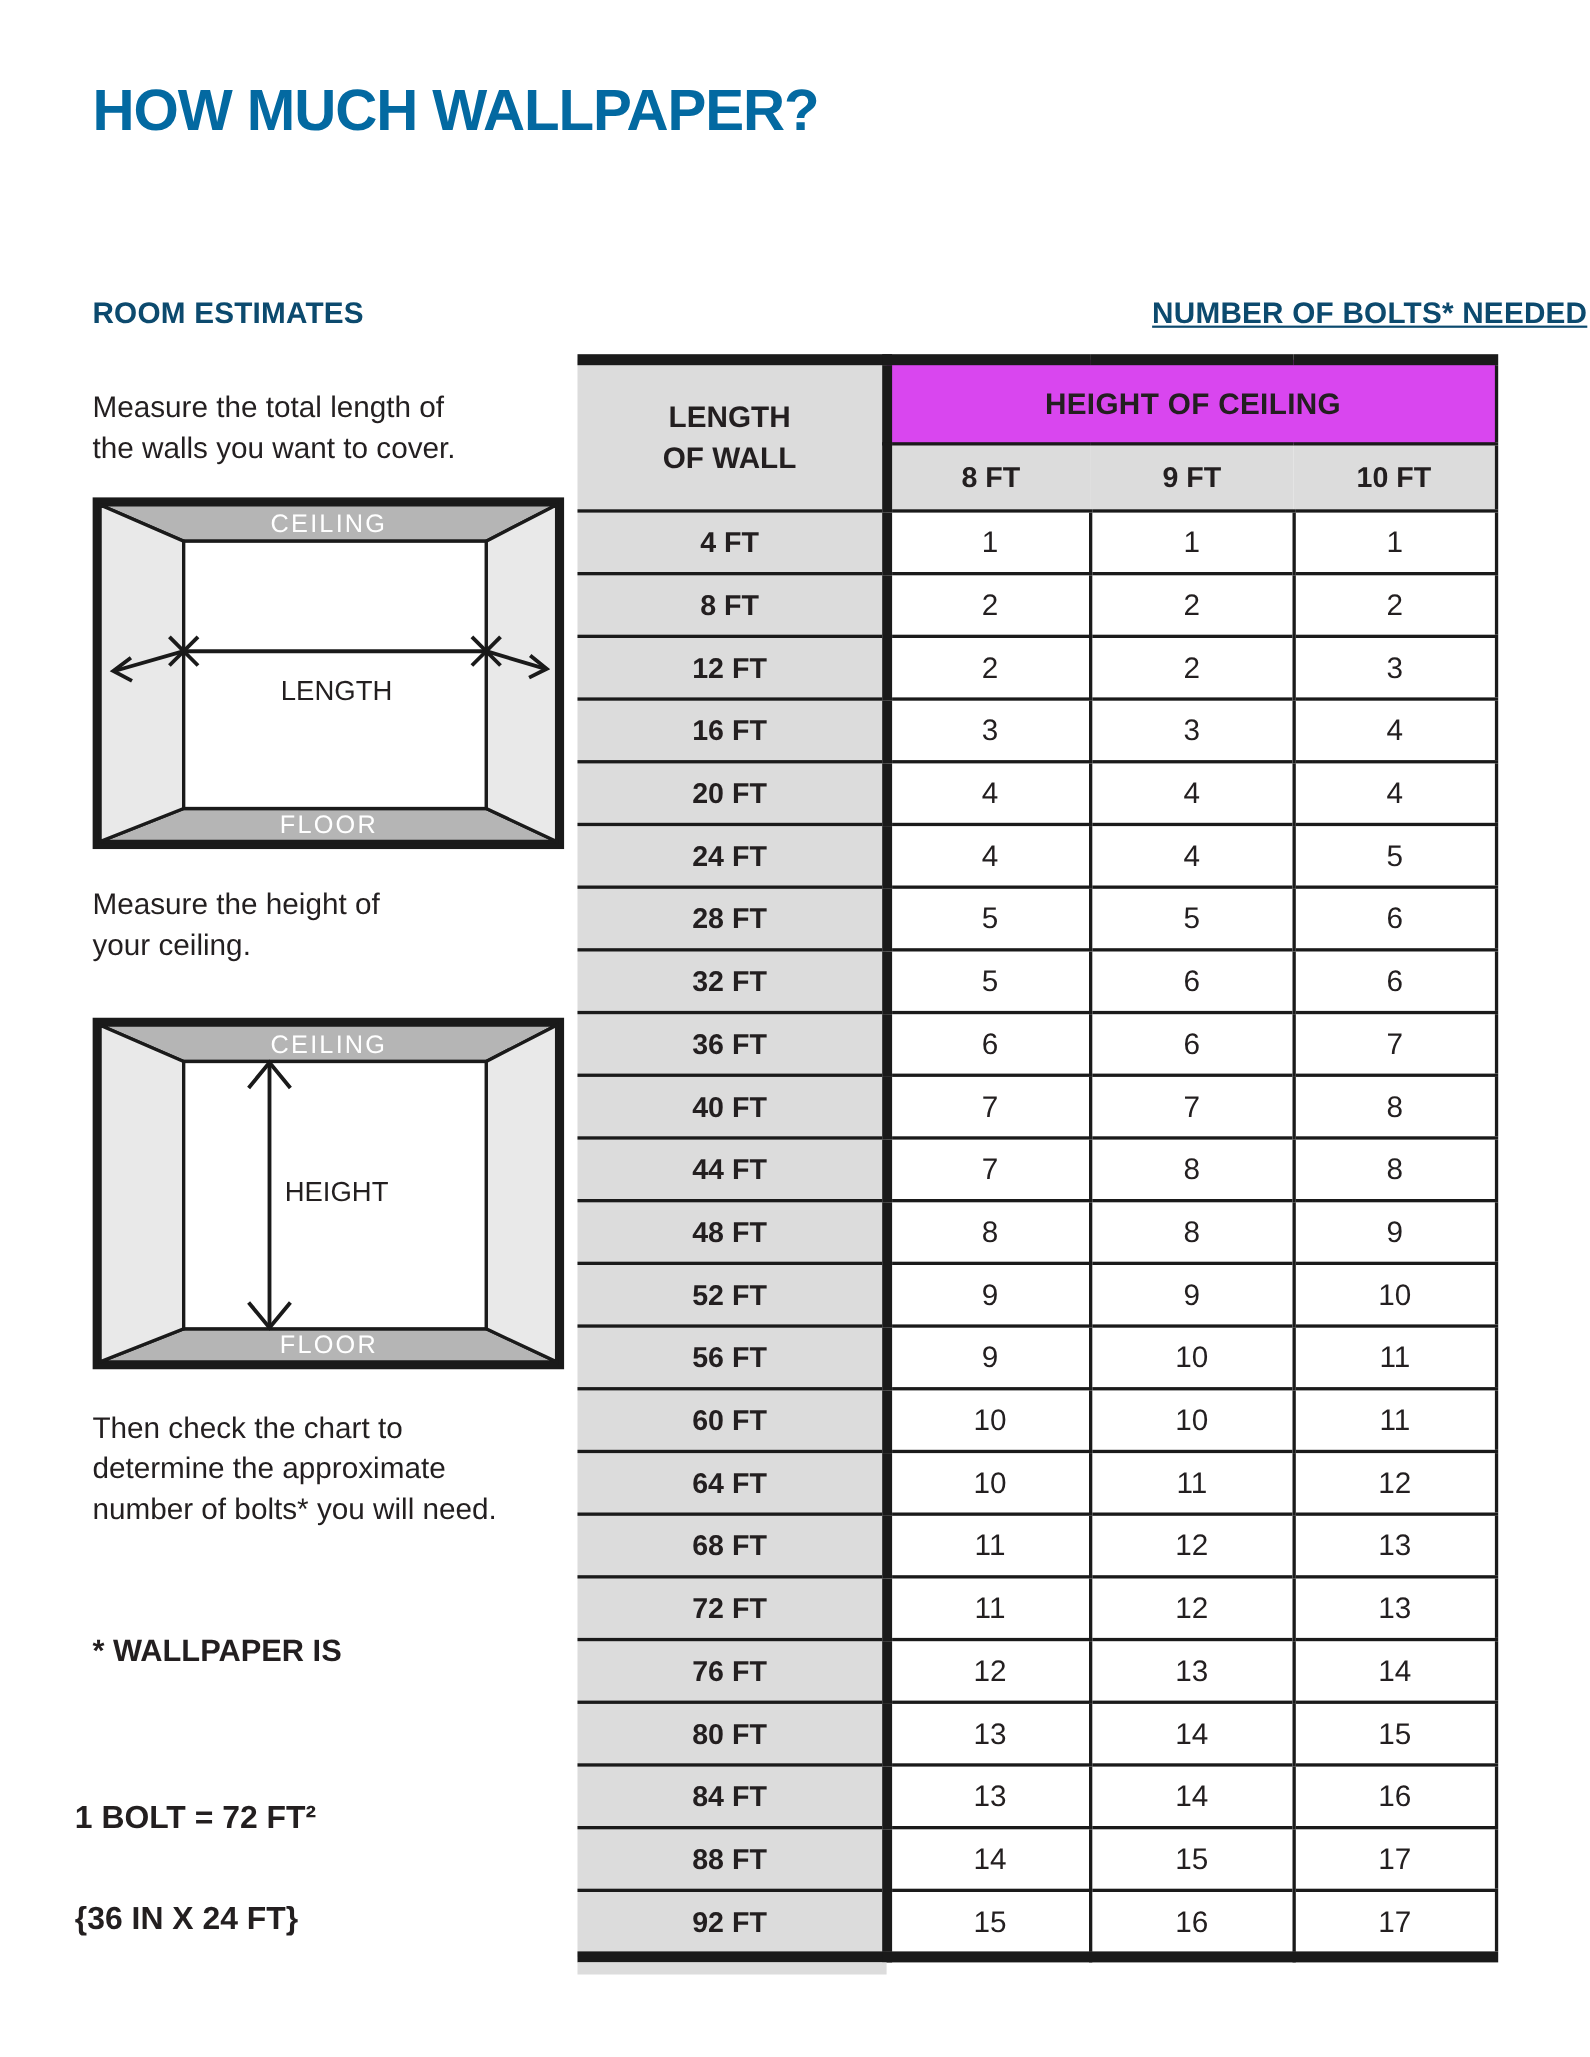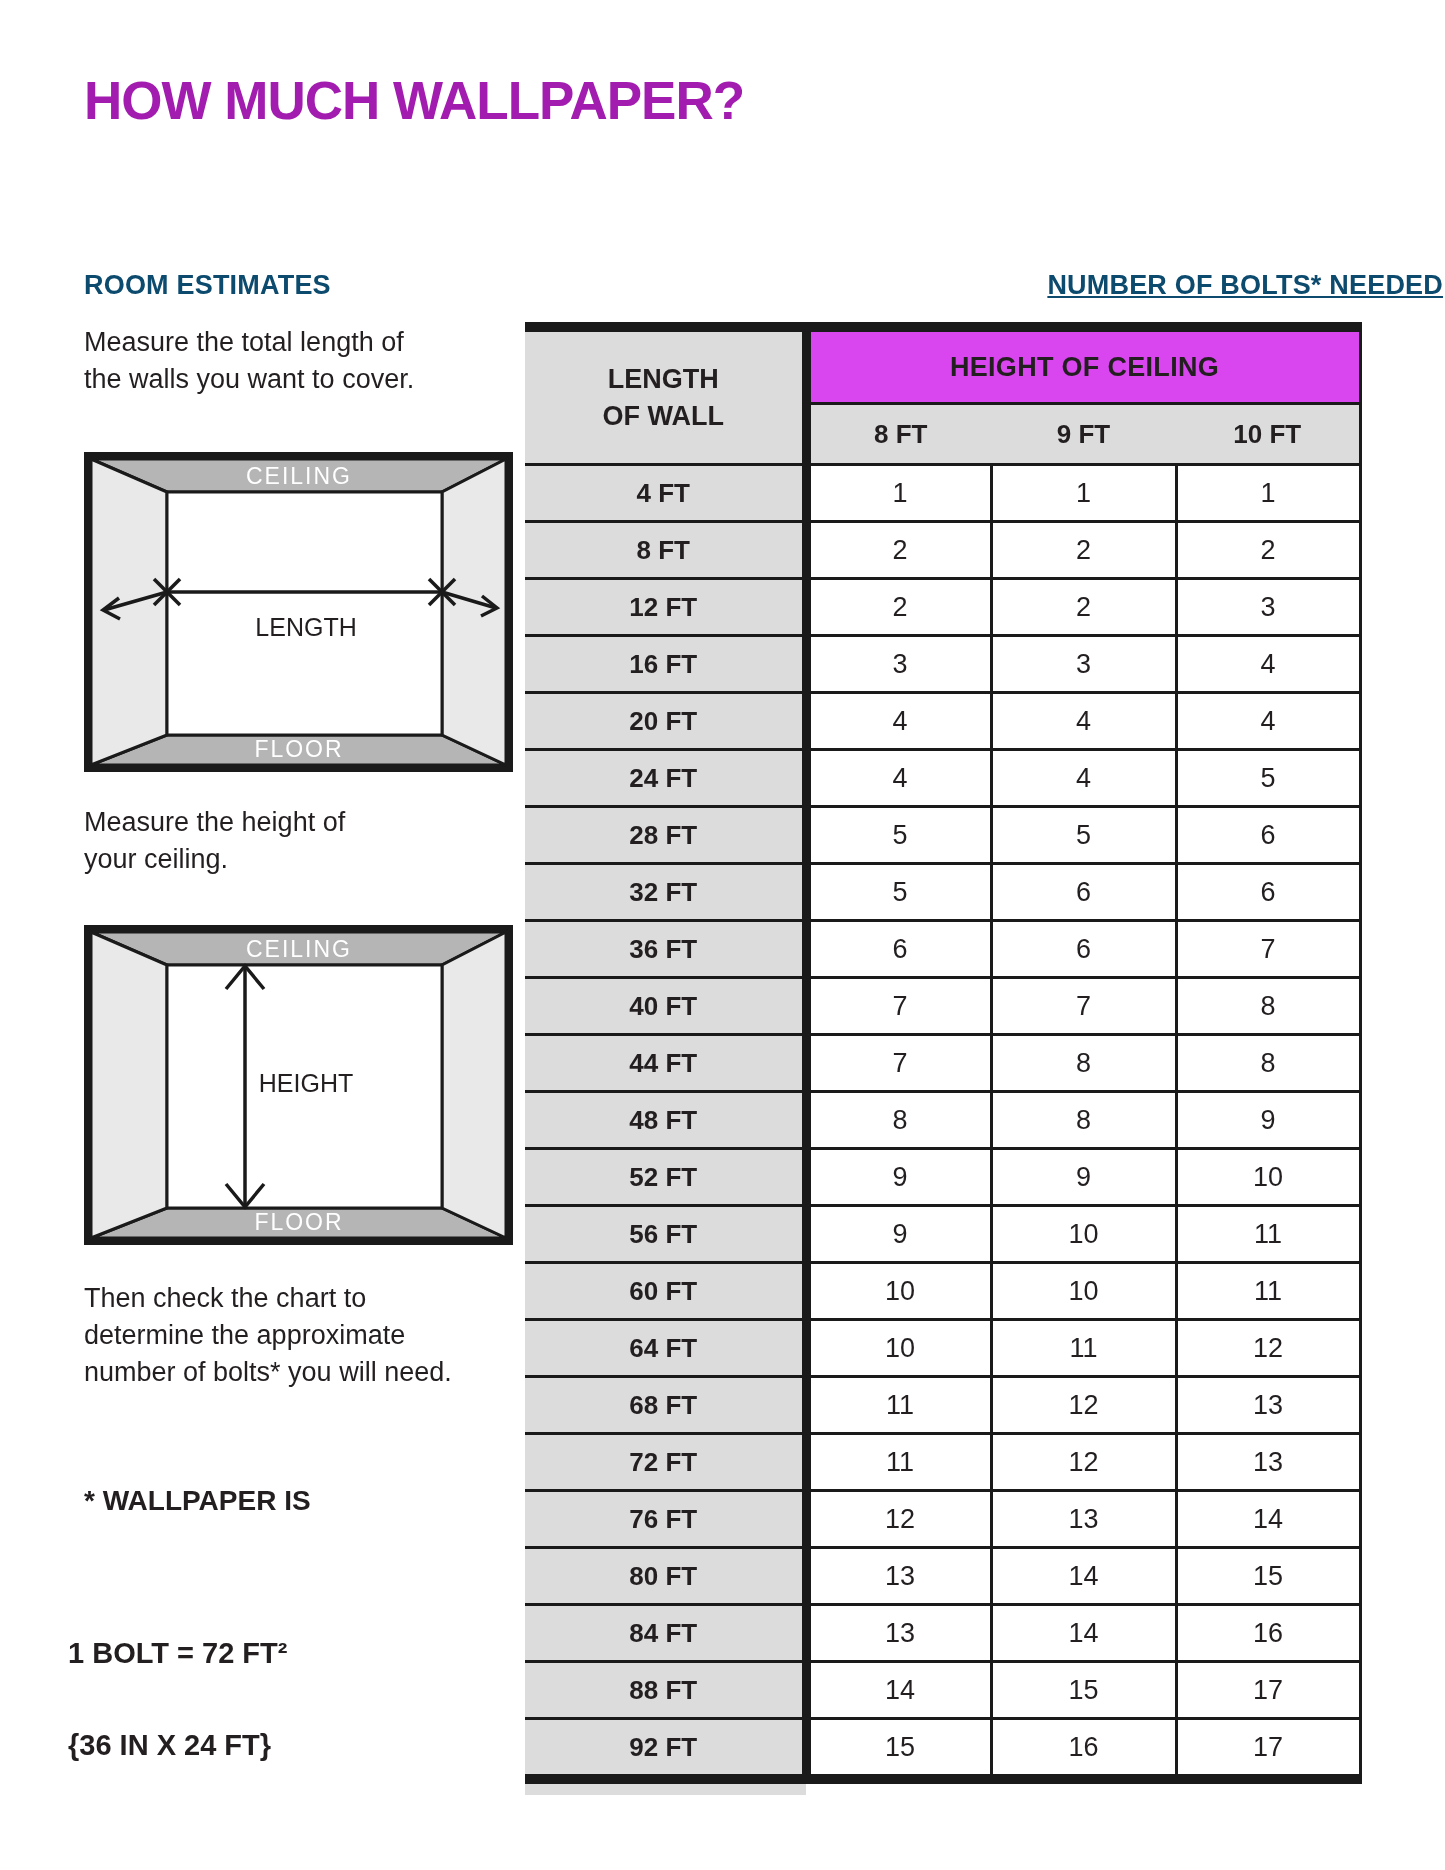--- a/index.html
+++ b/index.html
@@ -12,40 +12,40 @@
     color: #231f20;
     overflow: hidden;
   }
   .abs { position: absolute; }
 
   .main-title {
     top: 70px; left: 84px;
     font-size: 53px;
     font-weight: bold;
     letter-spacing: -1px;
-    color: #a21caf;
+    color: #0369a1;
     margin: 0;
   }
   .section-heading {
     font-size: 27px;
     font-weight: bold;
     color: #0c4a6e;
     letter-spacing: 0.2px;
   }
   .heading-left { top: 270px; left: 84px; }
   .heading-table { top: 270px; left: 608px; width: 835px; text-align: right; text-decoration: underline; }
 
   .para {
     left: 84px;
     font-size: 27px;
     line-height: 37px;
     white-space: pre-line;
     color: #231f20;
   }
-  .para1 { top: 324px; }
+  .para1 { top: 352px; }
   .para2 { top: 804px; }
   .para3 { top: 1280px; }
 
   .footnote {
     top: 1482px; left: 84px;
     font-size: 28px;
     font-weight: bold;
     line-height: 38px;
   }
   .footnote .indent { padding-left: 22px; }

